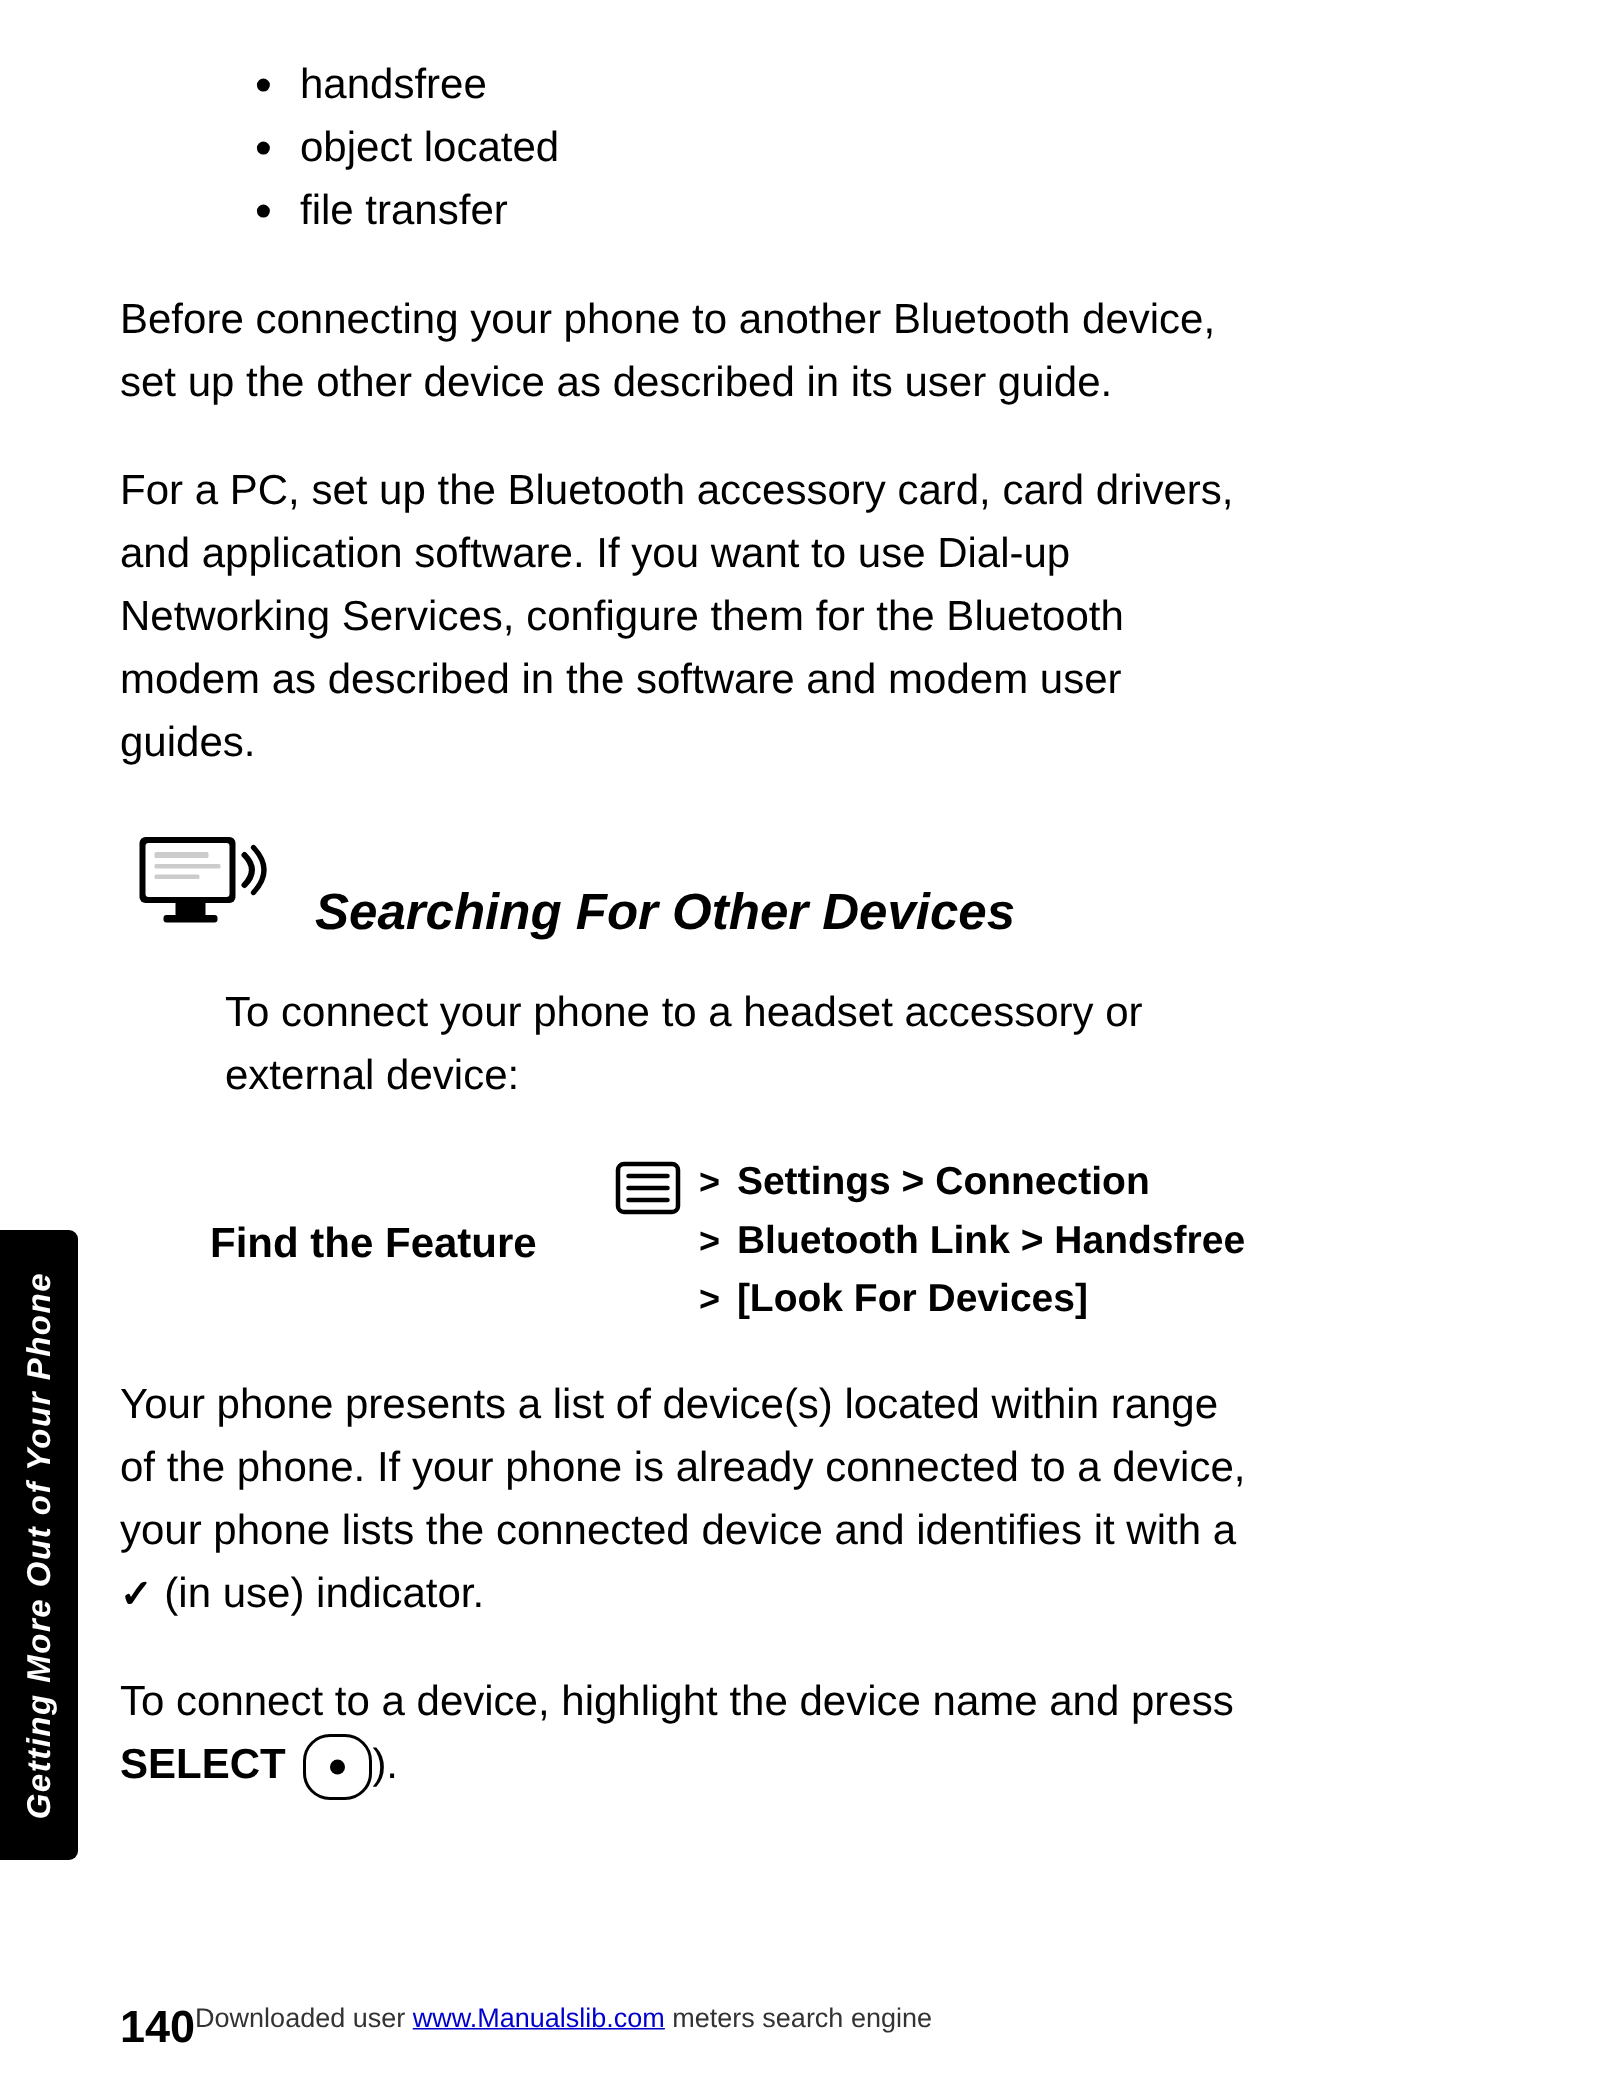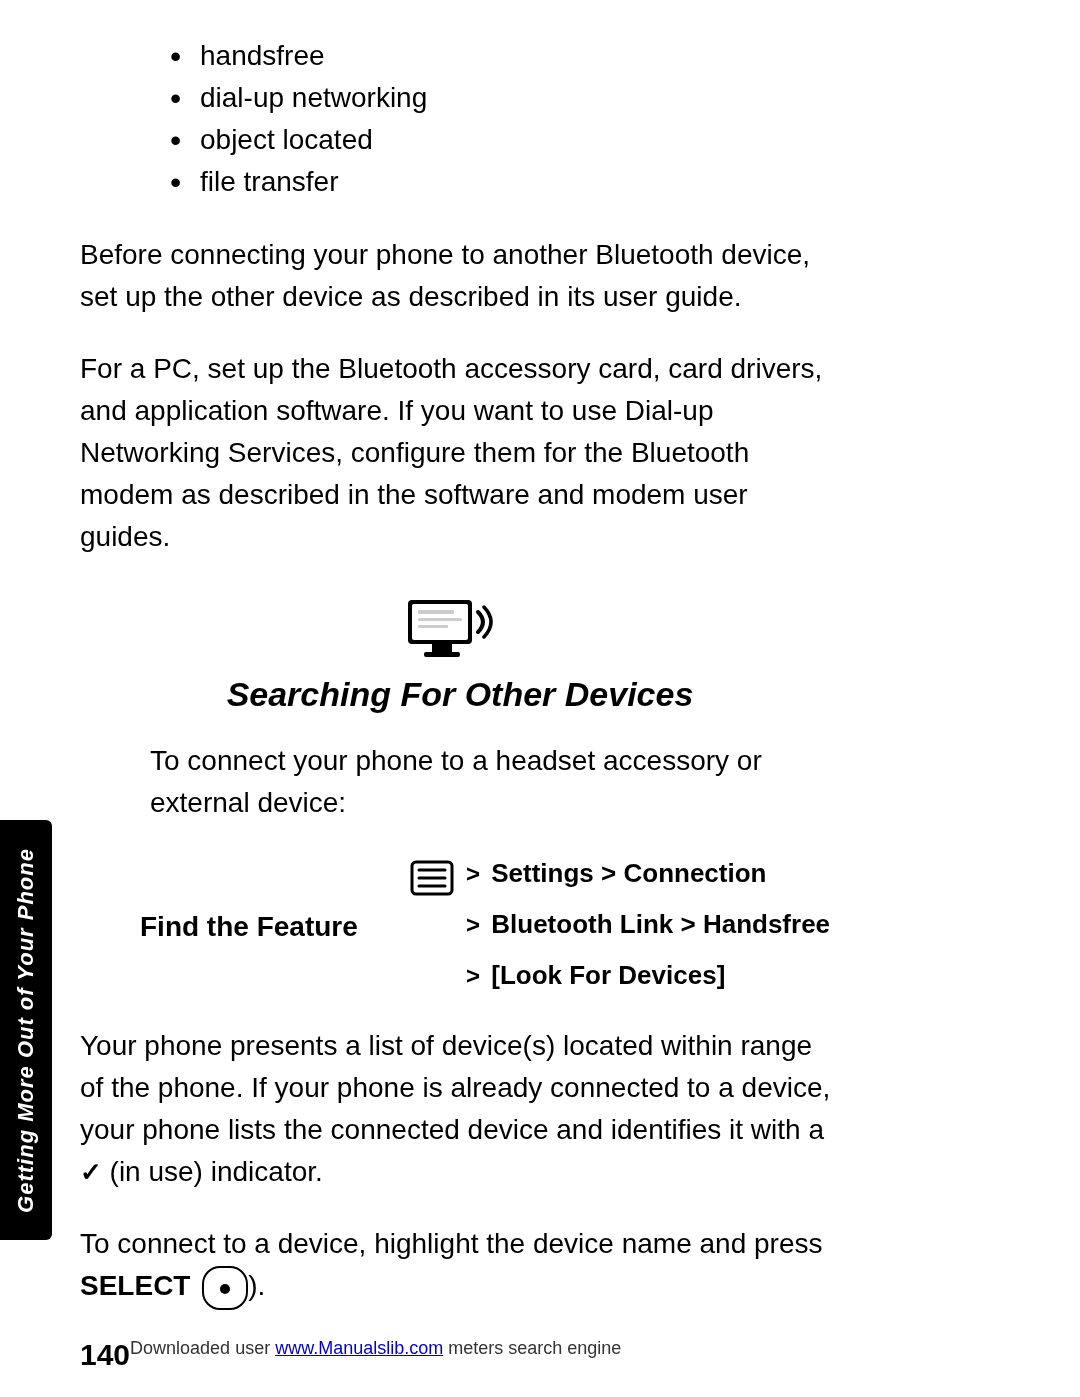--- a/index.html
+++ b/index.html
@@ -69,24 +69,23 @@
     .body-para {
       font-size: 28px;
       line-height: 1.5;
       margin-bottom: 30px;
       padding-left: 0;
     }
 
     
     .section-with-icon {
       display: flex;
-      align-items: center;
+      align-items: flex-end;
       margin-bottom: 24px;
       margin-left: 0;
-      flex-direction: column;
     }
 
     .section-icon {
       width: 110px;
       min-width: 110px;
       margin-right: 20px;
       margin-top: 4px;
     }
 
     
@@ -124,21 +123,21 @@
       align-items: flex-start;
       gap: 0;
     }
     .menu-icon {
       margin-right: 12px;
       margin-top: 6px;
     }
     .nav-steps {
       display: flex;
       flex-direction: column;
-      gap: 12px;
+      gap: 0;
     }
     .nav-step {
       font-size: 26px;
       font-weight: bold;
       line-height: 1.5;
     }
     .nav-step .arrow {
       font-size: 24px;
       font-weight: bold;
       margin-right: 4px;
@@ -217,21 +216,20 @@
 <body>
 
 <div class="sidebar-label">
   <span>Getting More Out of Your Phone</span>
 </div>
 
 <div class="page-container">
 
   <ul class="bullet-list">
     <li>handsfree</li>
-    <li>dial-up networking</li>
     <li>object located</li>
     <li>file transfer</li>
   </ul>
 
   <p class="body-para">Before connecting your phone to another Bluetooth device, set up the other device as described in its user guide.</p>
 
   <p class="body-para">For a PC, set up the Bluetooth accessory card, card drivers, and application software. If you want to use Dial-up Networking Services, configure them for the Bluetooth modem as described in the software and modem user guides.</p>
 
 
   <div class="section-with-icon">

